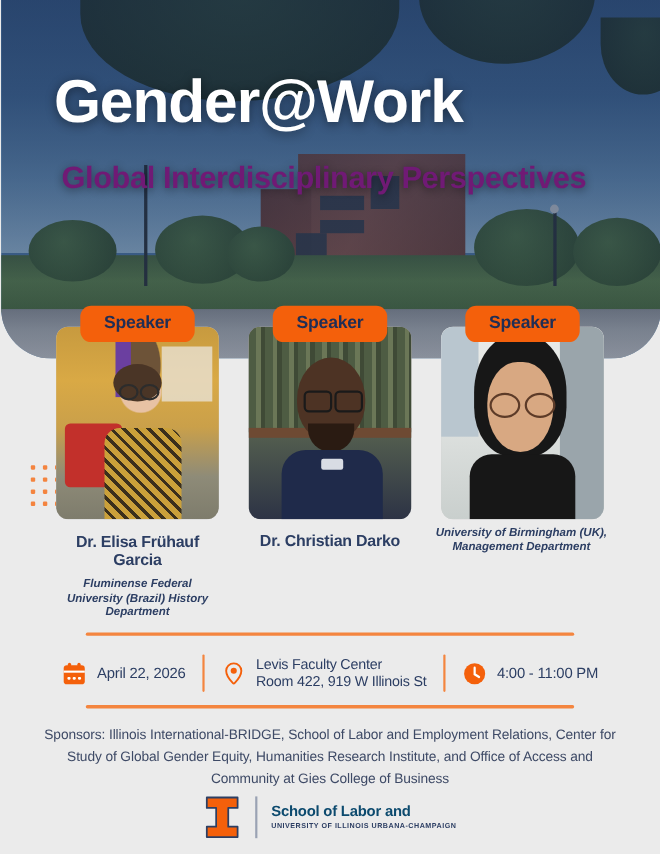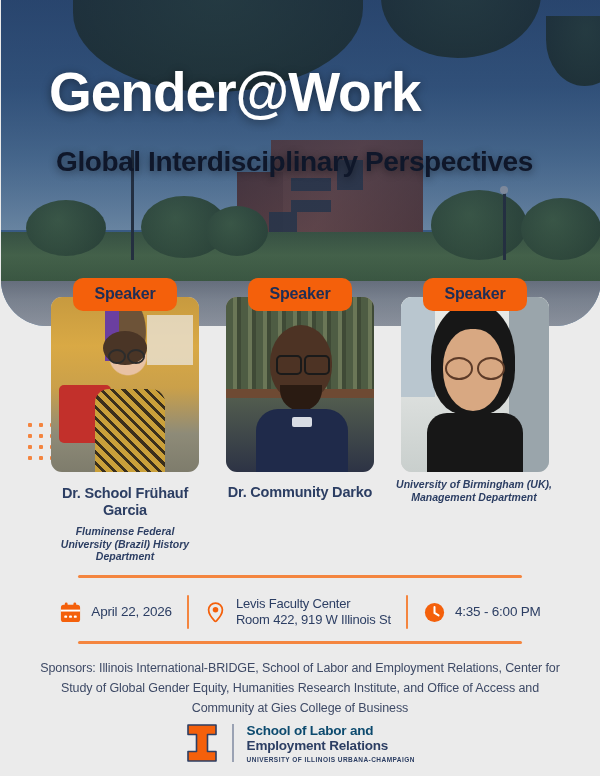--- a/index.html
+++ b/index.html
@@ -44,21 +44,21 @@
   .hero-text{position:absolute;left:0;top:0;width:600px;}
   .title{
     position:absolute;left:48px;top:64px;width:520px;
     color:#ffffff;font-size:55px;line-height:56px;font-weight:700;
     letter-spacing:-1px;
     text-shadow:0 2px 10px rgba(0,0,0,.45);
     font-family:"Liberation Sans",sans-serif;
   }
   .subtitle{
     position:absolute;left:55px;top:146px;width:520px;
-    color:#0f172a;font-size:28px;line-height:32px;font-weight:700;
+    color:#701a75;font-size:28px;line-height:32px;font-weight:700;
     letter-spacing:-.4px;
     text-shadow:0 2px 8px rgba(0,0,0,.45);
   }
 
   
   .dots{position:absolute;left:28px;top:423px;display:grid;
         grid-template-columns:repeat(4,1fr);gap:7px;}
   .dots i{display:block;width:4px;height:4px;background:#f4843f;border-radius:1px;}
 
   
@@ -191,39 +191,39 @@
                linear-gradient(180deg,#c79a3f 0%,#d9a945 28%,#caa04a 52%,#8e8b78 78%,#7e7c6c 100%);">
           <div style="position:absolute;left:8px;top:88px;width:52px;height:58px;background:#c2302b;border-radius:5px;"></div>
           <div style="position:absolute;left:54px;top:2px;width:14px;height:62px;background:#6b3fa0;"></div>
           <div style="position:absolute;left:96px;top:18px;width:46px;height:50px;background:#e9e5dd;opacity:.75;"></div>
           <div style="position:absolute;left:52px;top:34px;width:44px;height:34px;background:#4a3526;border-radius:50%;"></div>
           <div style="position:absolute;left:57px;top:52px;width:14px;height:11px;border:2px solid #2c2c2c;border-radius:50%;"></div>
           <div style="position:absolute;left:76px;top:52px;width:14px;height:11px;border:2px solid #2c2c2c;border-radius:50%;"></div>
           <div style="position:absolute;left:44px;top:92px;width:70px;height:83px;background:repeating-linear-gradient(45deg,#caa03a 0 5px,#3a2f1c 5px 8px);border-radius:14px 14px 0 0;"></div>
         </div>
       </div>
-      <div class="name">Dr. School Frühauf Garcia</div>
+      <div class="name">Dr. Elisa Frühauf Garcia</div>
       <div class="affil">Fluminense Federal University (Brazil) History Department</div>
     </div>
 
     <div class="spk s2">
       <div class="badge">Speaker</div>
       <div class="photo">
         <div class="ph-inner" style="background:linear-gradient(180deg,#6b5f4c 0%,#5f6b52 42%,#2d3345 100%);">
           <div style="position:absolute;left:0;top:0;width:148px;height:96px;background:repeating-linear-gradient(90deg,#4e5c43 0 7px,#6b7757 7px 11px,#3f4a36 11px 15px);"></div>
           <div style="position:absolute;left:0;top:92px;width:148px;height:9px;background:#6e4a33;"></div>
           <div style="position:absolute;left:44px;top:28px;width:62px;height:76px;background:#4d3324;border-radius:50% 50% 46% 46%;"></div>
           <div style="position:absolute;left:50px;top:58px;width:22px;height:16px;border:2.5px solid #1a1a1a;border-radius:5px;"></div>
           <div style="position:absolute;left:78px;top:58px;width:22px;height:16px;border:2.5px solid #1a1a1a;border-radius:5px;"></div>
           <div style="position:absolute;left:54px;top:88px;width:42px;height:26px;background:#2a1b12;border-radius:0 0 22px 22px;"></div>
           <div style="position:absolute;left:30px;top:112px;width:92px;height:63px;background:#1f2a4a;border-radius:22px 22px 0 0;"></div>
           <div style="position:absolute;left:66px;top:120px;width:20px;height:10px;background:#d8dce4;border-radius:2px;"></div>
         </div>
       </div>
-      <div class="name">Dr. Community Darko</div>
+      <div class="name">Dr. Christian Darko</div>
     </div>
 
     <div class="spk s3">
       <div class="badge">Speaker</div>
       <div class="photo">
         <div class="ph-inner" style="background:linear-gradient(180deg,#e9ebe8 0%,#dfe2e0 48%,#c9cfcd 100%);">
           <div style="position:absolute;left:0;top:0;width:34px;height:100px;background:#b9c6cf;"></div>
           <div style="position:absolute;left:108px;top:0;width:40px;height:175px;background:#9aa5ab;"></div>
           <div style="position:absolute;left:30px;top:6px;width:84px;height:112px;background:#171717;border-radius:48% 48% 40% 40%;"></div>
           <div style="position:absolute;left:42px;top:32px;width:60px;height:82px;background:#d8a882;border-radius:46% 46% 50% 50%;"></div>
@@ -274,34 +274,33 @@
 
     <div class="vsep"></div>
 
     <div class="ev">
       <span class="ico">
         <svg viewBox="0 0 24 24" fill="none">
           <circle cx="12" cy="12" r="10" fill="#f4600b"></circle>
           <path d="M12 6.2v6.3l4.2 2.6" stroke="#ffffff" stroke-width="2.1" stroke-linecap="round" fill="none"></path>
         </svg>
       </span>
-      <span class="txt">4:35 - 6:00 PM</span>
+      <span class="txt">4:00 - 11:00 PM</span>
     </div>
 
   </div>
 
   <div class="sponsors">Sponsors: Illinois International-BRIDGE, School of Labor and Employment Relations, Center for Study of Global Gender Equity, Humanities Research Institute, and Office of Access and Community at Gies College of Business</div>
 
   <div class="logo">
     <span class="block-i">
       <svg viewBox="0 0 34 40" width="34" height="40">
         <path d="M3 2h28v9.5h-8.5v17H31V38H3v-9.5h8.5v-17H3z" fill="#f4600b" stroke="#2c3e63" stroke-width="1.6" stroke-linejoin="round"></path>
       </svg>
     </span>
     <span class="logo-sep"></span>
     <span class="logo-txt">
       <span class="logo-l1" style="display:block">School of Labor and</span>
-      <span class="logo-l2" style="display:block">Employment Relations</span>
       <span class="logo-l3" style="display:block">UNIVERSITY OF ILLINOIS URBANA-CHAMPAIGN</span>
     </span>
   </div>
 
 </div>
 
 </body></html>

